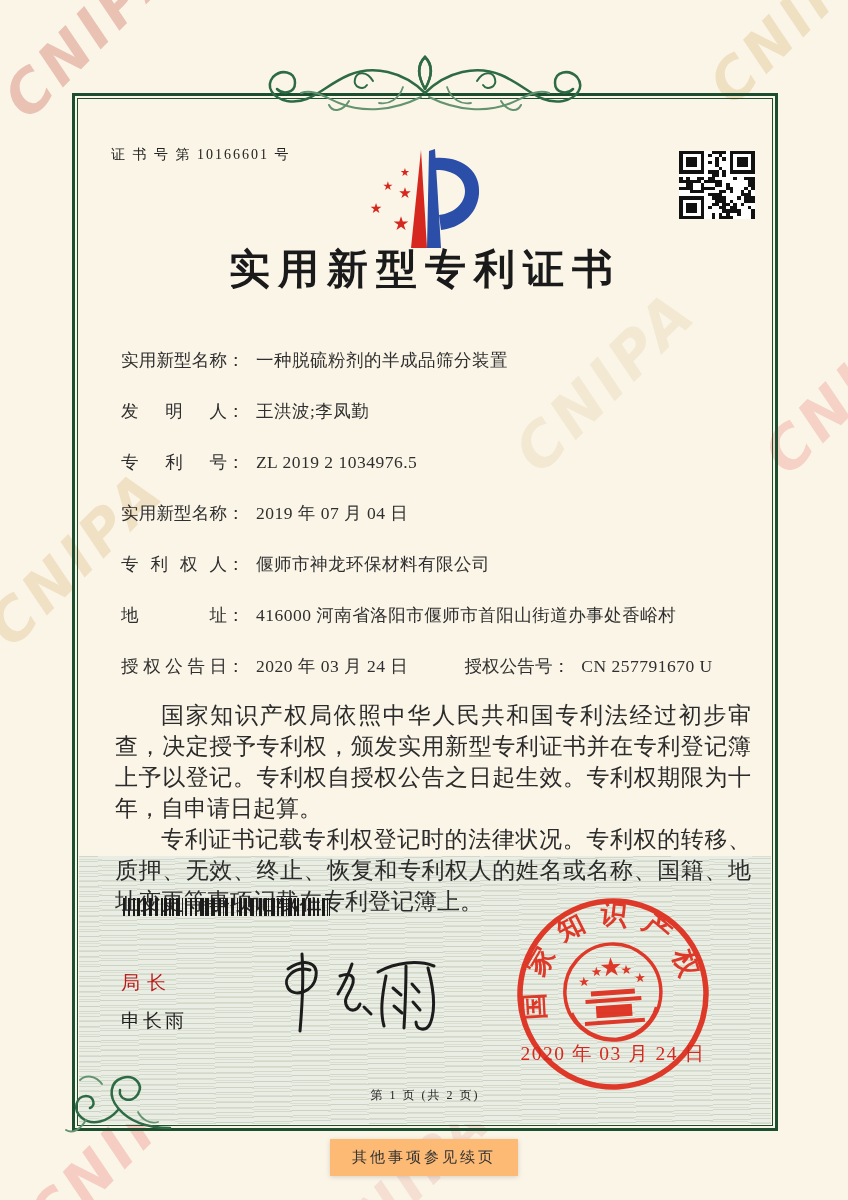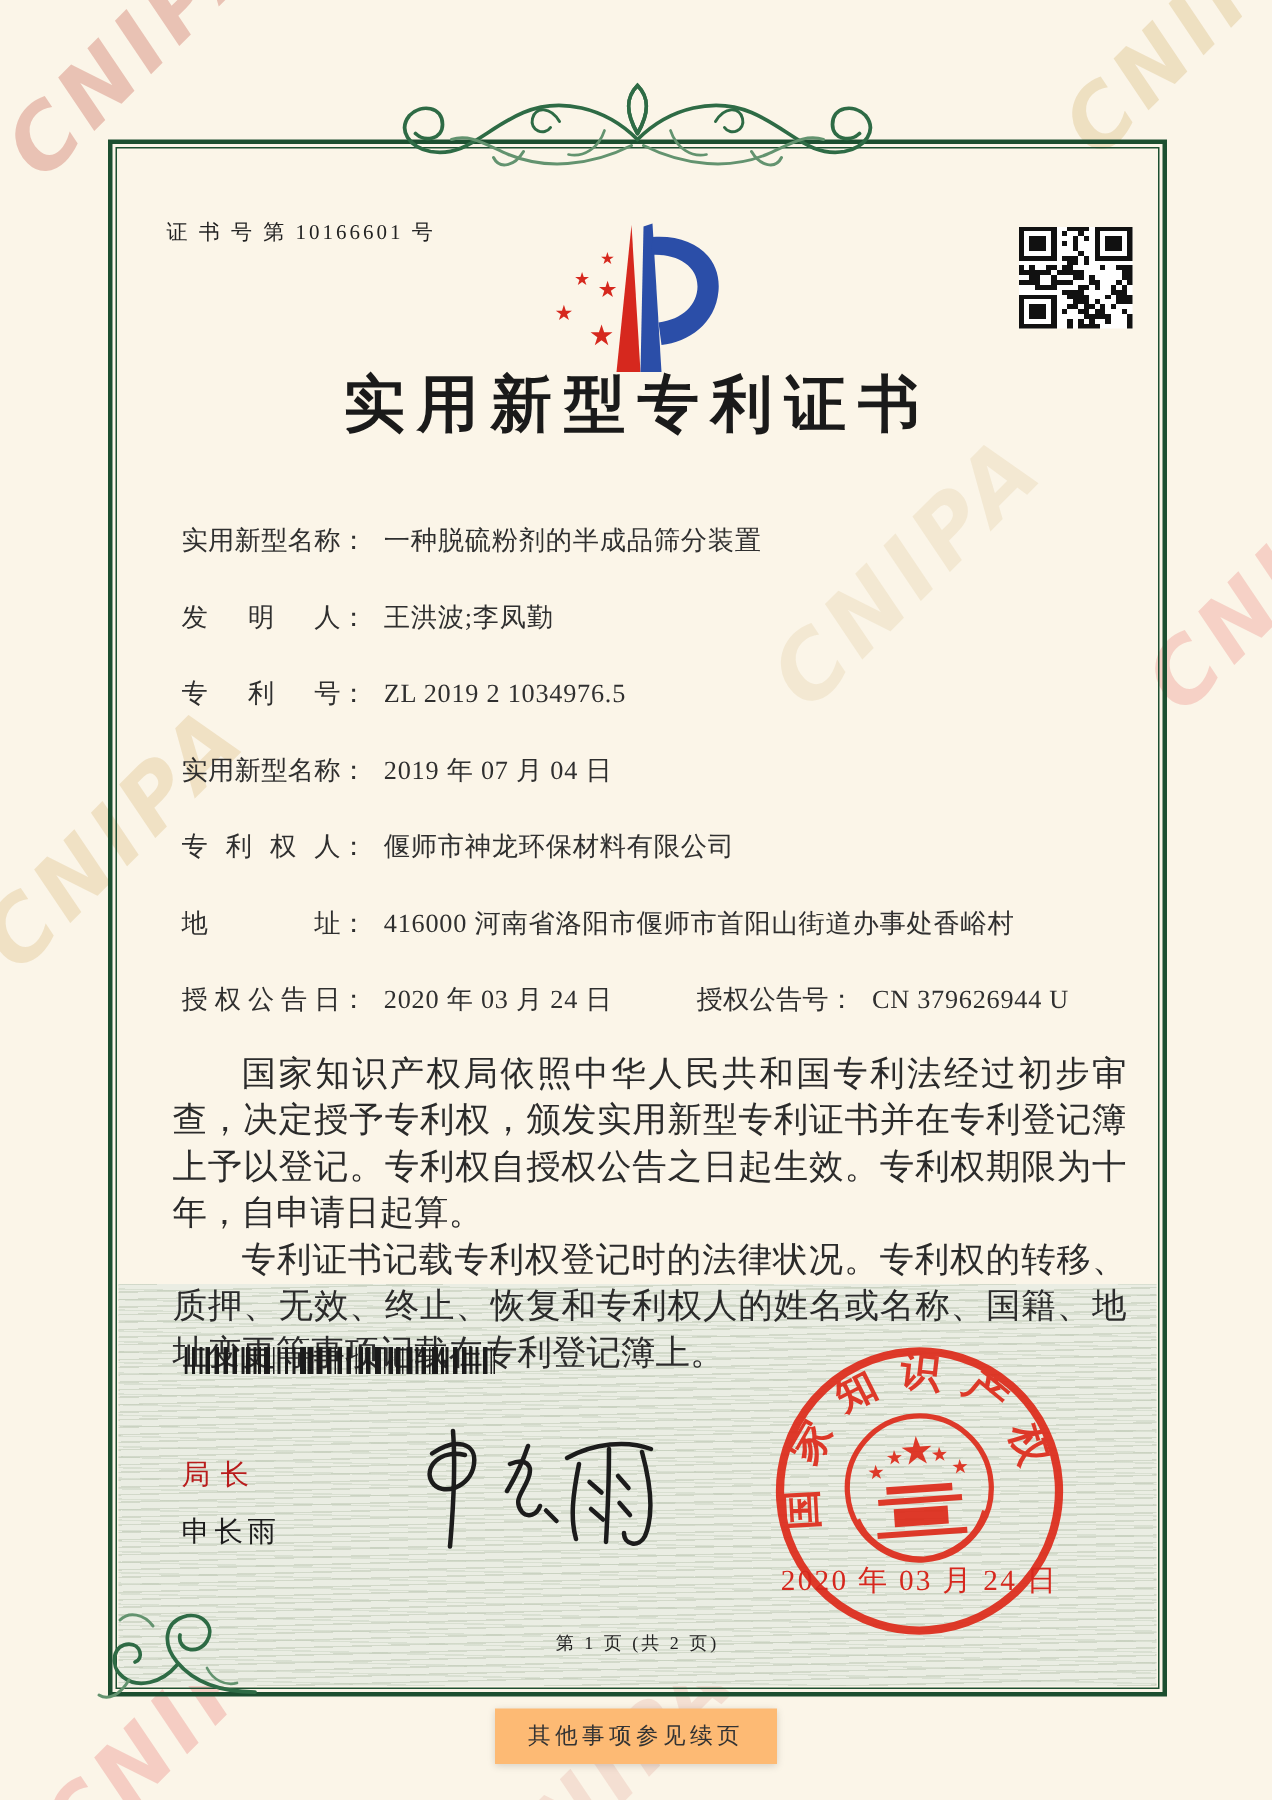--- a/index.html
+++ b/index.html
@@ -263,21 +263,21 @@
       <span class="flabel">地址</span><span class="fcolon">：</span>
       <span class="fvalue">416000 河南省洛阳市偃师市首阳山街道办事处香峪村</span>
     </div>
     <div class="frow">
       <span class="fpair">
         <span class="flabel">授权公告日</span><span class="fcolon">：</span>
         <span class="fvalue">2020 年 03 月 24 日</span>
       </span>
       <span>
         <span class="flabel narrow">授权公告号</span><span class="fcolon">：</span>
-        <span class="fvalue">CN 379626944 U</span>
+        <span class="fvalue">CN 257791670 U</span>
       </span>
     </div>
   </div>
 
   <div class="paras">
     <p>国家知识产权局依照中华人民共和国专利法经过初步审查，决定授予专利权，颁发实用新型专利证书并在专利登记簿上予以登记。专利权自授权公告之日起生效。专利权期限为十年，自申请日起算。</p>
     <p>专利证书记载专利权登记时的法律状况。专利权的转移、质押、无效、终止、恢复和专利权人的姓名或名称、国籍、地址变更等事项记载在专利登记簿上。</p>
   </div>
 
   <svg id="barcode" class="barcode" viewBox="0 0 215 18" preserveAspectRatio="none">

